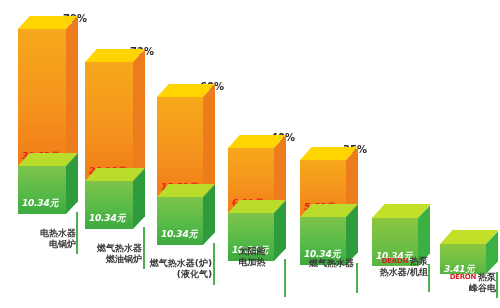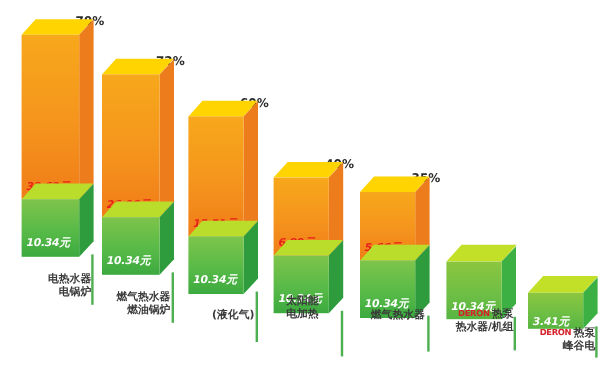--- a/index.html
+++ b/index.html
@@ -190,20 +190,21 @@
       <div class="seg green" style="bottom:0; width:46px; height:48px;">
         <div class="top" style="left:0; top:-13px; width:46px; height:13px; transform: skewX(-42deg); transform-origin: bottom left;"></div>
         <div class="side" style="left:46px; width:12px; transform: skewY(-47deg); transform-origin: top left;"></div>
         <div class="front"></div>
         <div class="val on-green" style="bottom:6px;">10.34元</div>
       </div>
     </div>
     <div class="stem" style="left:56px; bottom:-40px; height:42px;"></div>
   </div>
   <div class="caption" style="left:126px; top:258px; width:86px;">
+    <span class="line">燃气热水器(炉)</span>
     <span class="line">(液化气)</span>
   </div>
 
   <div class="bar-col" style="left:228px; bottom:47px; width:58px; height:113px;">
     <div class="pct" style="left:43px; top:-16px;">40%</div>
     <div class="stack" style="width:58px; height:113px;">
       <div class="seg orange" style="bottom:48px; width:46px; height:65px;">
         <div class="top" style="left:0; top:-13px; width:46px; height:13px; transform: skewX(-42deg); transform-origin: bottom left;"></div>
         <div class="side" style="left:46px; width:12px; transform: skewY(-47deg); transform-origin: top left;"></div>
         <div class="front"></div>

